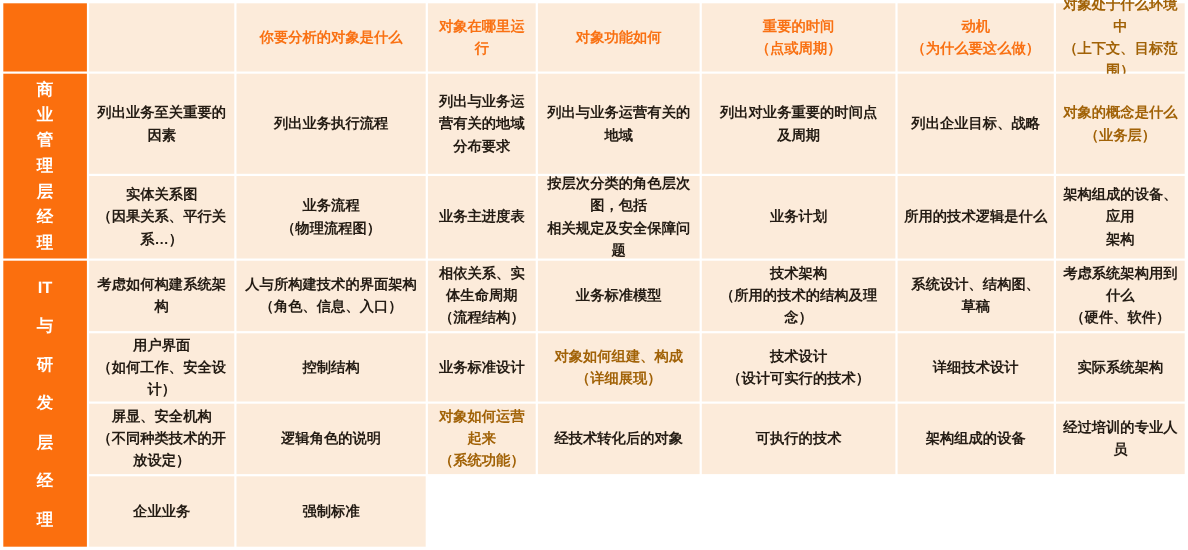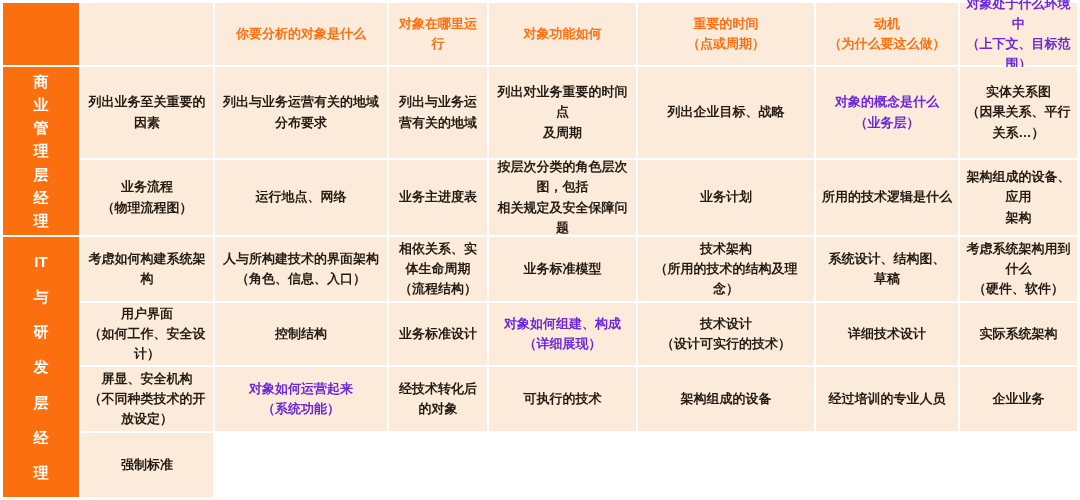--- a/index.html
+++ b/index.html
@@ -19,21 +19,21 @@
     display:flex;align-items:center;justify-content:center;
     text-align:center;
     white-space:pre-line;
     font-weight:bold;
     font-size:13px;
     line-height:1.55;
     color:#241c14;
     padding:2px 4px;
   }
   .colhead{color:#F97113;font-size:13px;}
-  .rowhead{color:#6d28d9;font-size:13px;}
+  .rowhead{color:#a16207;font-size:13px;}
   .corner{background:#FB6F0E;}
   .role{
     background:#FB6F0E;
     color:#ffffff;
     font-weight:bold;
     font-size:15px;
     display:flex;align-items:center;justify-content:center;
     text-align:center;
     white-space:pre-line;
   }
@@ -66,34 +66,34 @@
 与
 研
 发
 层
 经
 理</div>
 
   <div class="cell rowhead">对象处于什么环境中
 （上下文、目标范围）</div>
   <div class="cell">列出业务至关重要的因素</div>
+  <div class="cell">列出业务执行流程</div>
   <div class="cell">列出与业务运营有关的地域
 分布要求</div>
   <div class="cell">列出与业务运营有关的地域</div>
   <div class="cell">列出对业务重要的时间点
 及周期</div>
   <div class="cell">列出企业目标、战略</div>
 
   <div class="cell rowhead">对象的概念是什么
 （业务层）</div>
   <div class="cell">实体关系图
 （因果关系、平行关系…）</div>
   <div class="cell">业务流程
 （物理流程图）</div>
-  <div class="cell">运行地点、网络</div>
   <div class="cell">业务主进度表</div>
   <div class="cell">按层次分类的角色层次图，包括
 相关规定及安全保障问题</div>
   <div class="cell">业务计划</div>
 
   <div class="cell">所用的技术逻辑是什么</div>
   <div class="cell">架构组成的设备、应用
 架构</div>
   <div class="cell">考虑如何构建系统架构</div>
   <div class="cell">人与所构建技术的界面架构
@@ -114,20 +114,21 @@
   <div class="cell">业务标准设计</div>
 
   <div class="cell rowhead">对象如何组建、构成
 （详细展现）</div>
   <div class="cell">技术设计
 （设计可实行的技术）</div>
   <div class="cell">详细技术设计</div>
   <div class="cell">实际系统架构</div>
   <div class="cell">屏显、安全机构
 （不同种类技术的开放设定）</div>
+  <div class="cell">逻辑角色的说明</div>
 
   <div class="cell rowhead">对象如何运营起来
 （系统功能）</div>
   <div class="cell">经技术转化后的对象</div>
   <div class="cell">可执行的技术</div>
   <div class="cell">架构组成的设备</div>
   <div class="cell">经过培训的专业人员</div>
   <div class="cell">企业业务</div>
   <div class="cell">强制标准</div>
 

